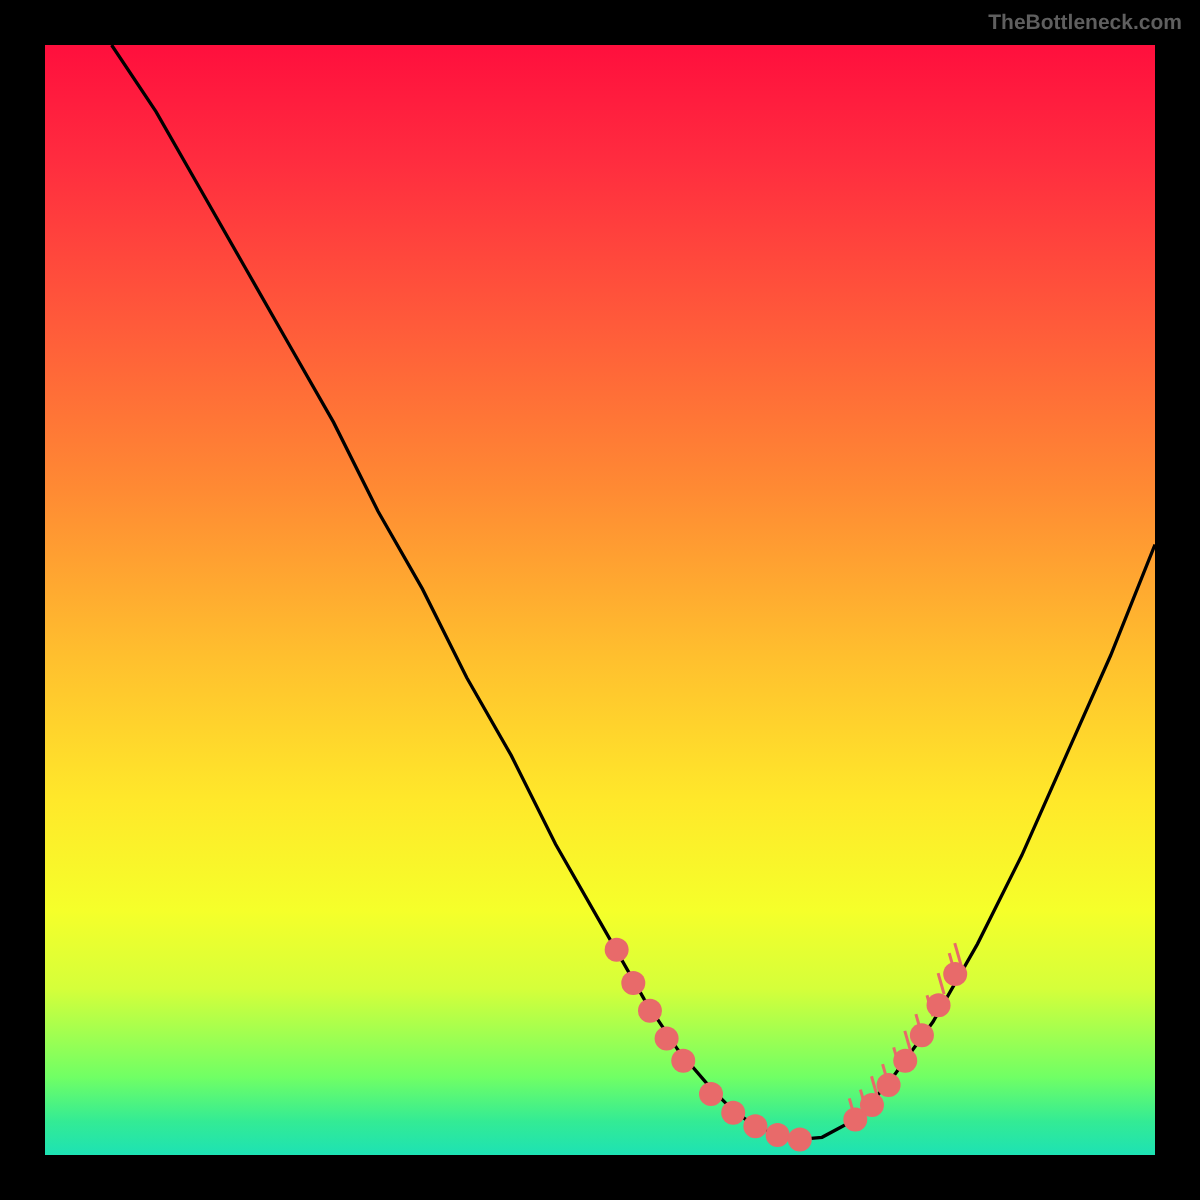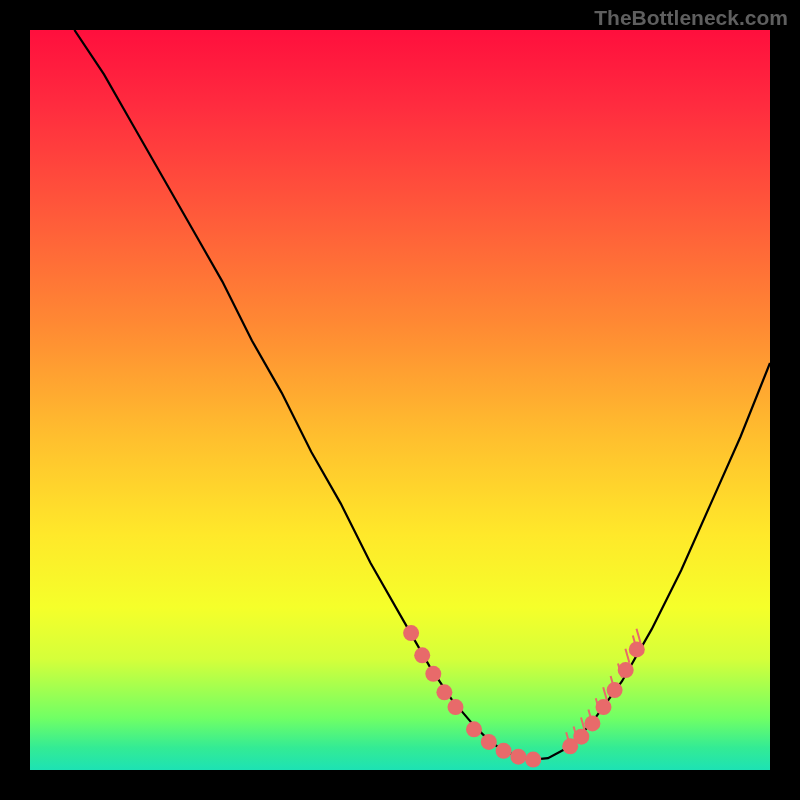--- a/index.html
+++ b/index.html
@@ -44,21 +44,21 @@
     left: 30px;
     top: 30px;
     width: 740px;
     height: 740px;
   }
   .watermark {
     position: absolute;
     top: 6px;
     right: 12px;
     color: #5f5f5f;
-    font-size: 21px;
+    font-size: 14px;
     font-weight: 600;
     letter-spacing: 0px;
   }
 </style>
 </head>
 <body>
 
 <div class="frame">
   <div class="plot-bg"></div>
   <svg class="overlay" viewBox="0 0 740 740" preserveAspectRatio="none">

